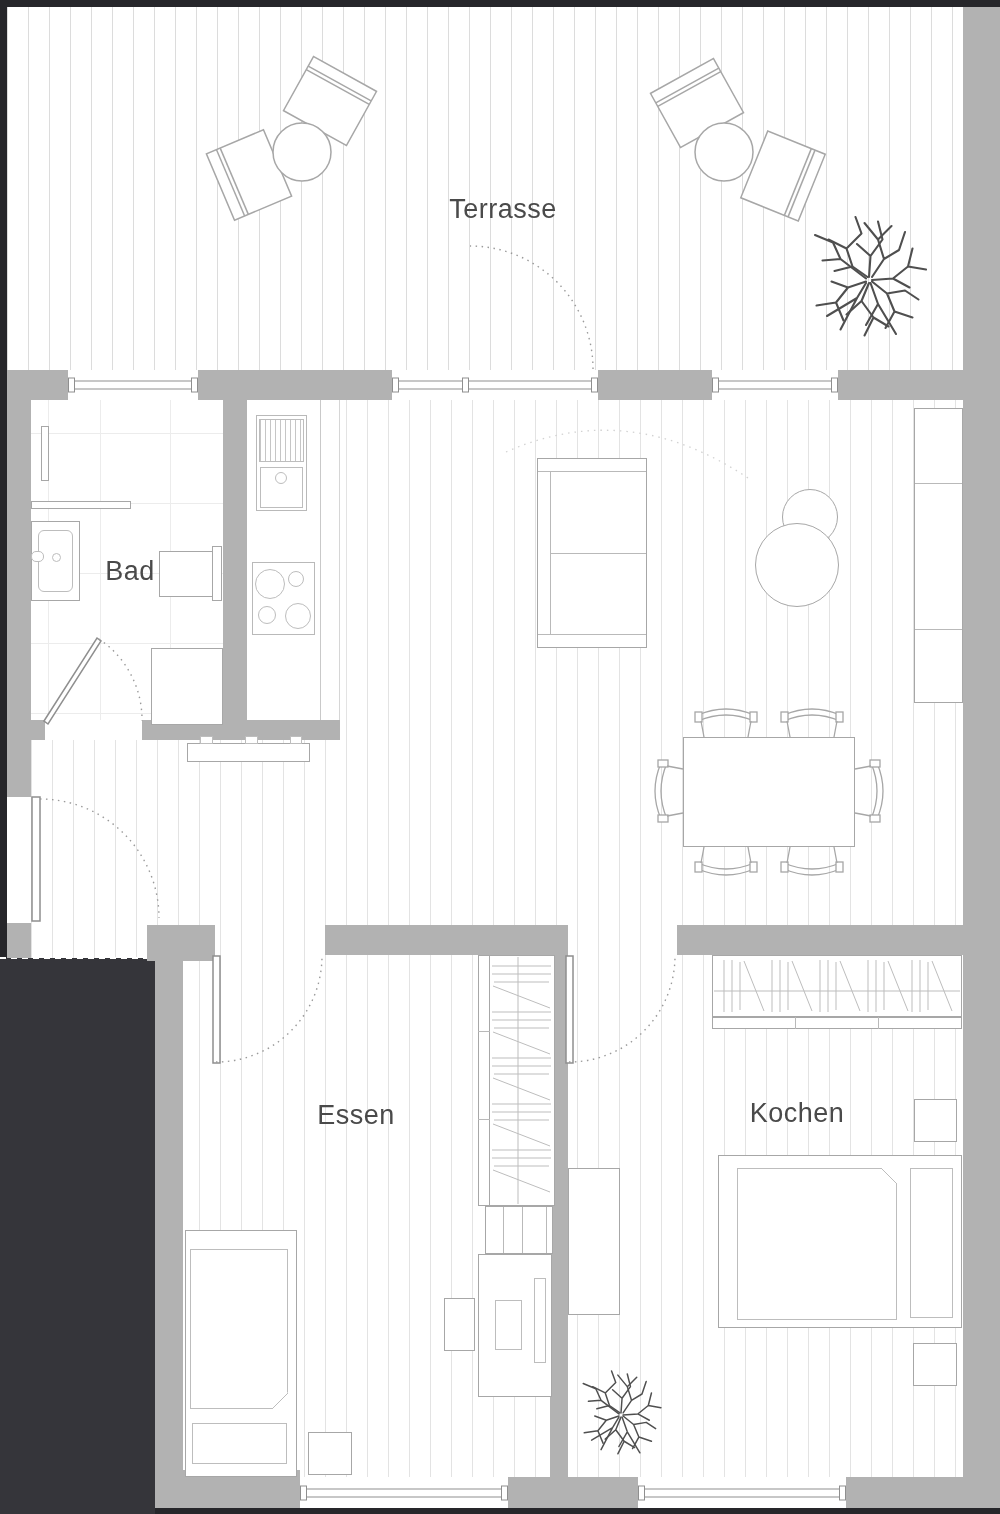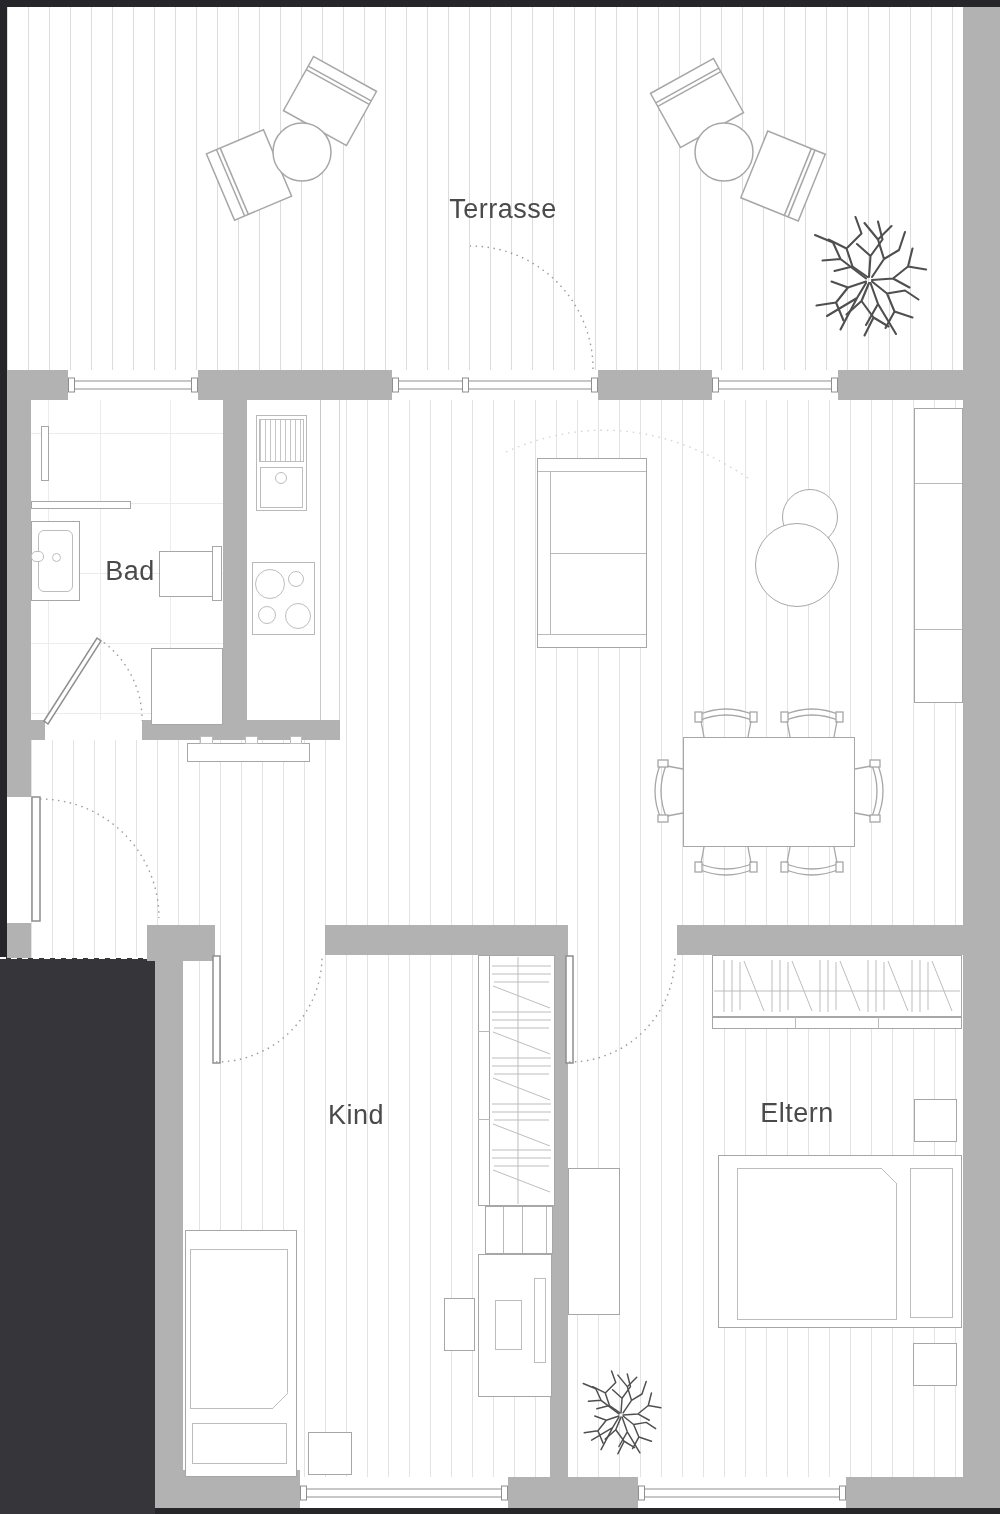--- a/index.html
+++ b/index.html
@@ -156,22 +156,22 @@
   <div class="thin" style="left:495px;top:1300px;width:27px;height:50px;"></div>
   <div class="thin" style="left:534px;top:1278px;width:12px;height:85px;"></div>
   <div class="furn" style="left:444px;top:1298px;width:31px;height:53px;"></div>
   <div class="furn" style="left:185px;top:1230px;width:112px;height:247px;"></div>
   <div class="thin" style="left:190px;top:1249px;width:98px;height:160px;"></div>
   <div class="thin" style="left:192px;top:1423px;width:95px;height:41px;"></div>
   <div class="furn" style="left:308px;top:1432px;width:44px;height:43px;"></div>
 
   <div class="lbl" style="left:503px;top:194px;">Terrasse</div>
   <div class="lbl" style="left:130px;top:556px;">Bad</div>
-  <div class="lbl" style="left:356px;top:1100px;">Kind</div>
-  <div class="lbl" style="left:797px;top:1098px;">Eltern</div>
+  <div class="lbl" style="left:356px;top:1100px;">Essen</div>
+  <div class="lbl" style="left:797px;top:1098px;">Kochen</div>
 
   <svg class="overlay" width="1000" height="1514" viewBox="0 0 1000 1514">
     <defs>
       <g id="tree" stroke="#4f4f4f" stroke-width="1.4" fill="none" stroke-linejoin="round" stroke-linecap="round">
         <path d="M2,-2 L10,-14 L6,-27 M10,-14 L20,-20 L24,-32 M6,-27 L-3,-38 M6,-27 L15,-36"></path>
         <path d="M-1,-2 L-11,-9 L-23,-6 M-11,-9 L-15,-21 L-27,-27 M-15,-21 L-5,-31 L-9,-42"></path>
         <path d="M-2,1 L-14,5 L-25,1 M-14,5 L-22,15 L-35,17 M-22,15 L-17,27"></path>
         <path d="M0,2 L-5,14 L-15,23 M-5,14 L3,25 L-3,37 M3,25 L13,31"></path>
         <path d="M2,1 L12,9 L24,7 L33,13 M12,9 L17,21 L11,32 M17,21 L29,25"></path>
         <path d="M2,0 L16,-1 L27,5 M16,-1 L26,-9 L38,-7 M26,-9 L29,-21"></path>

